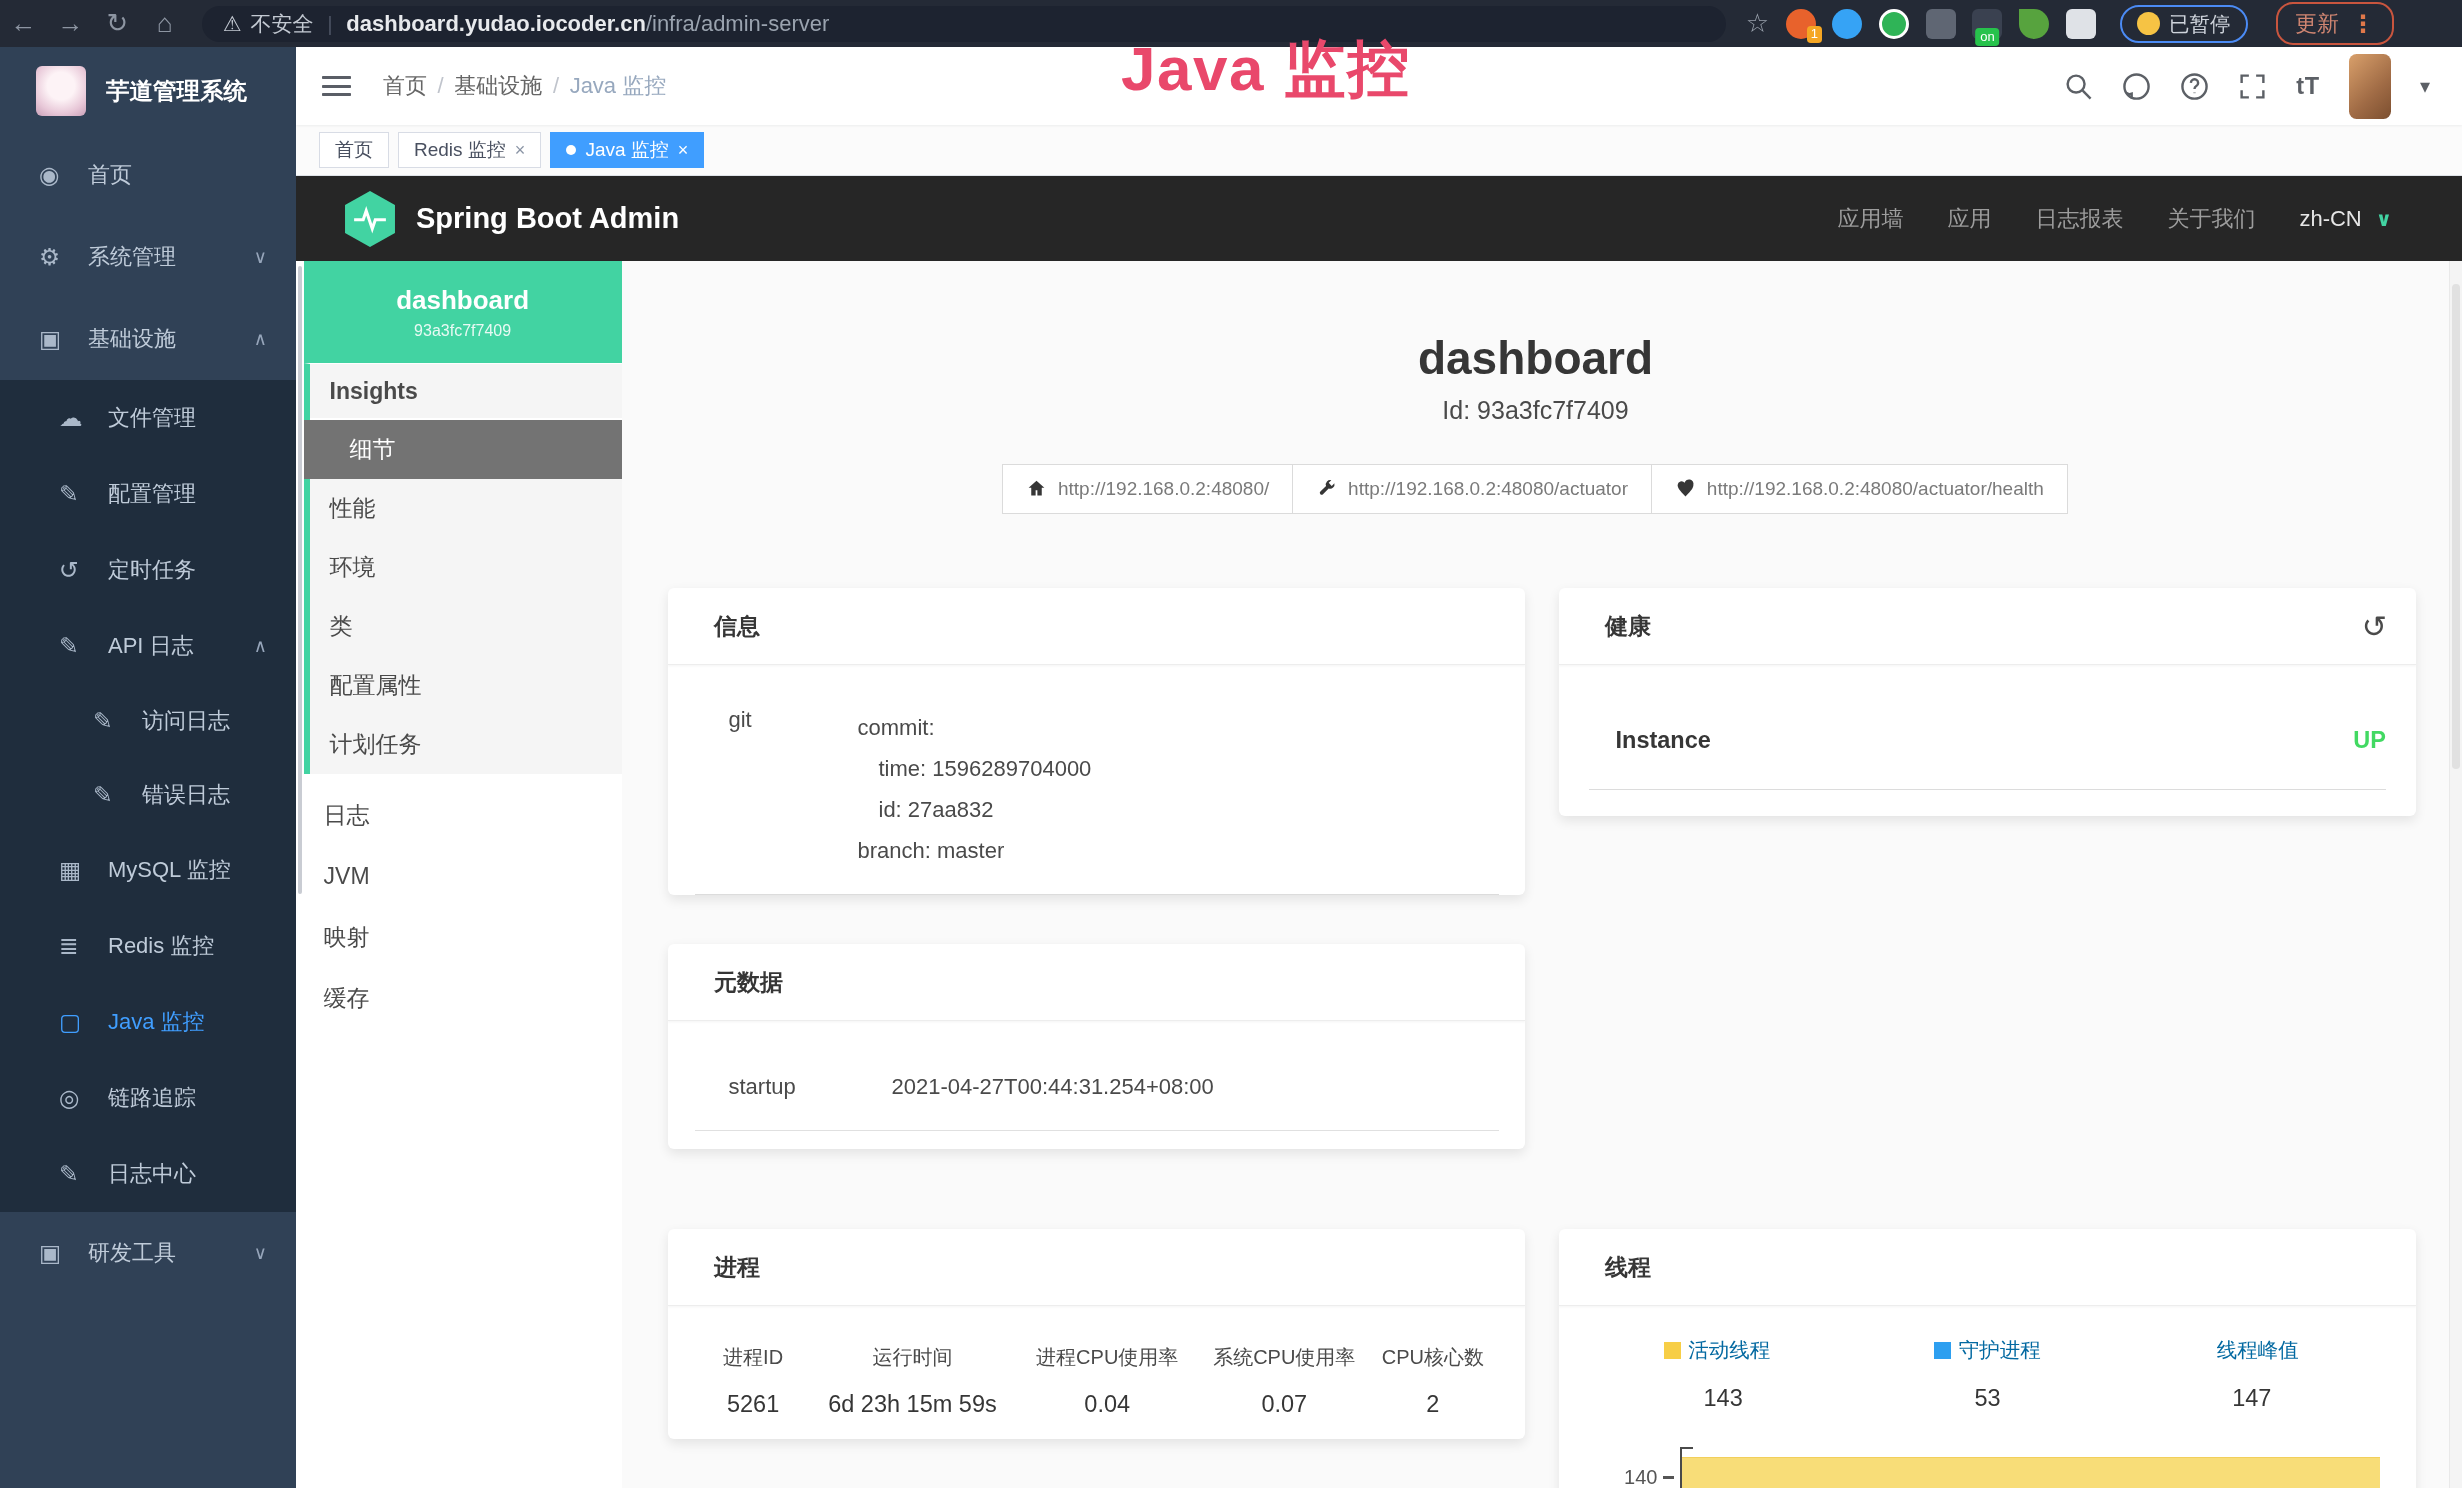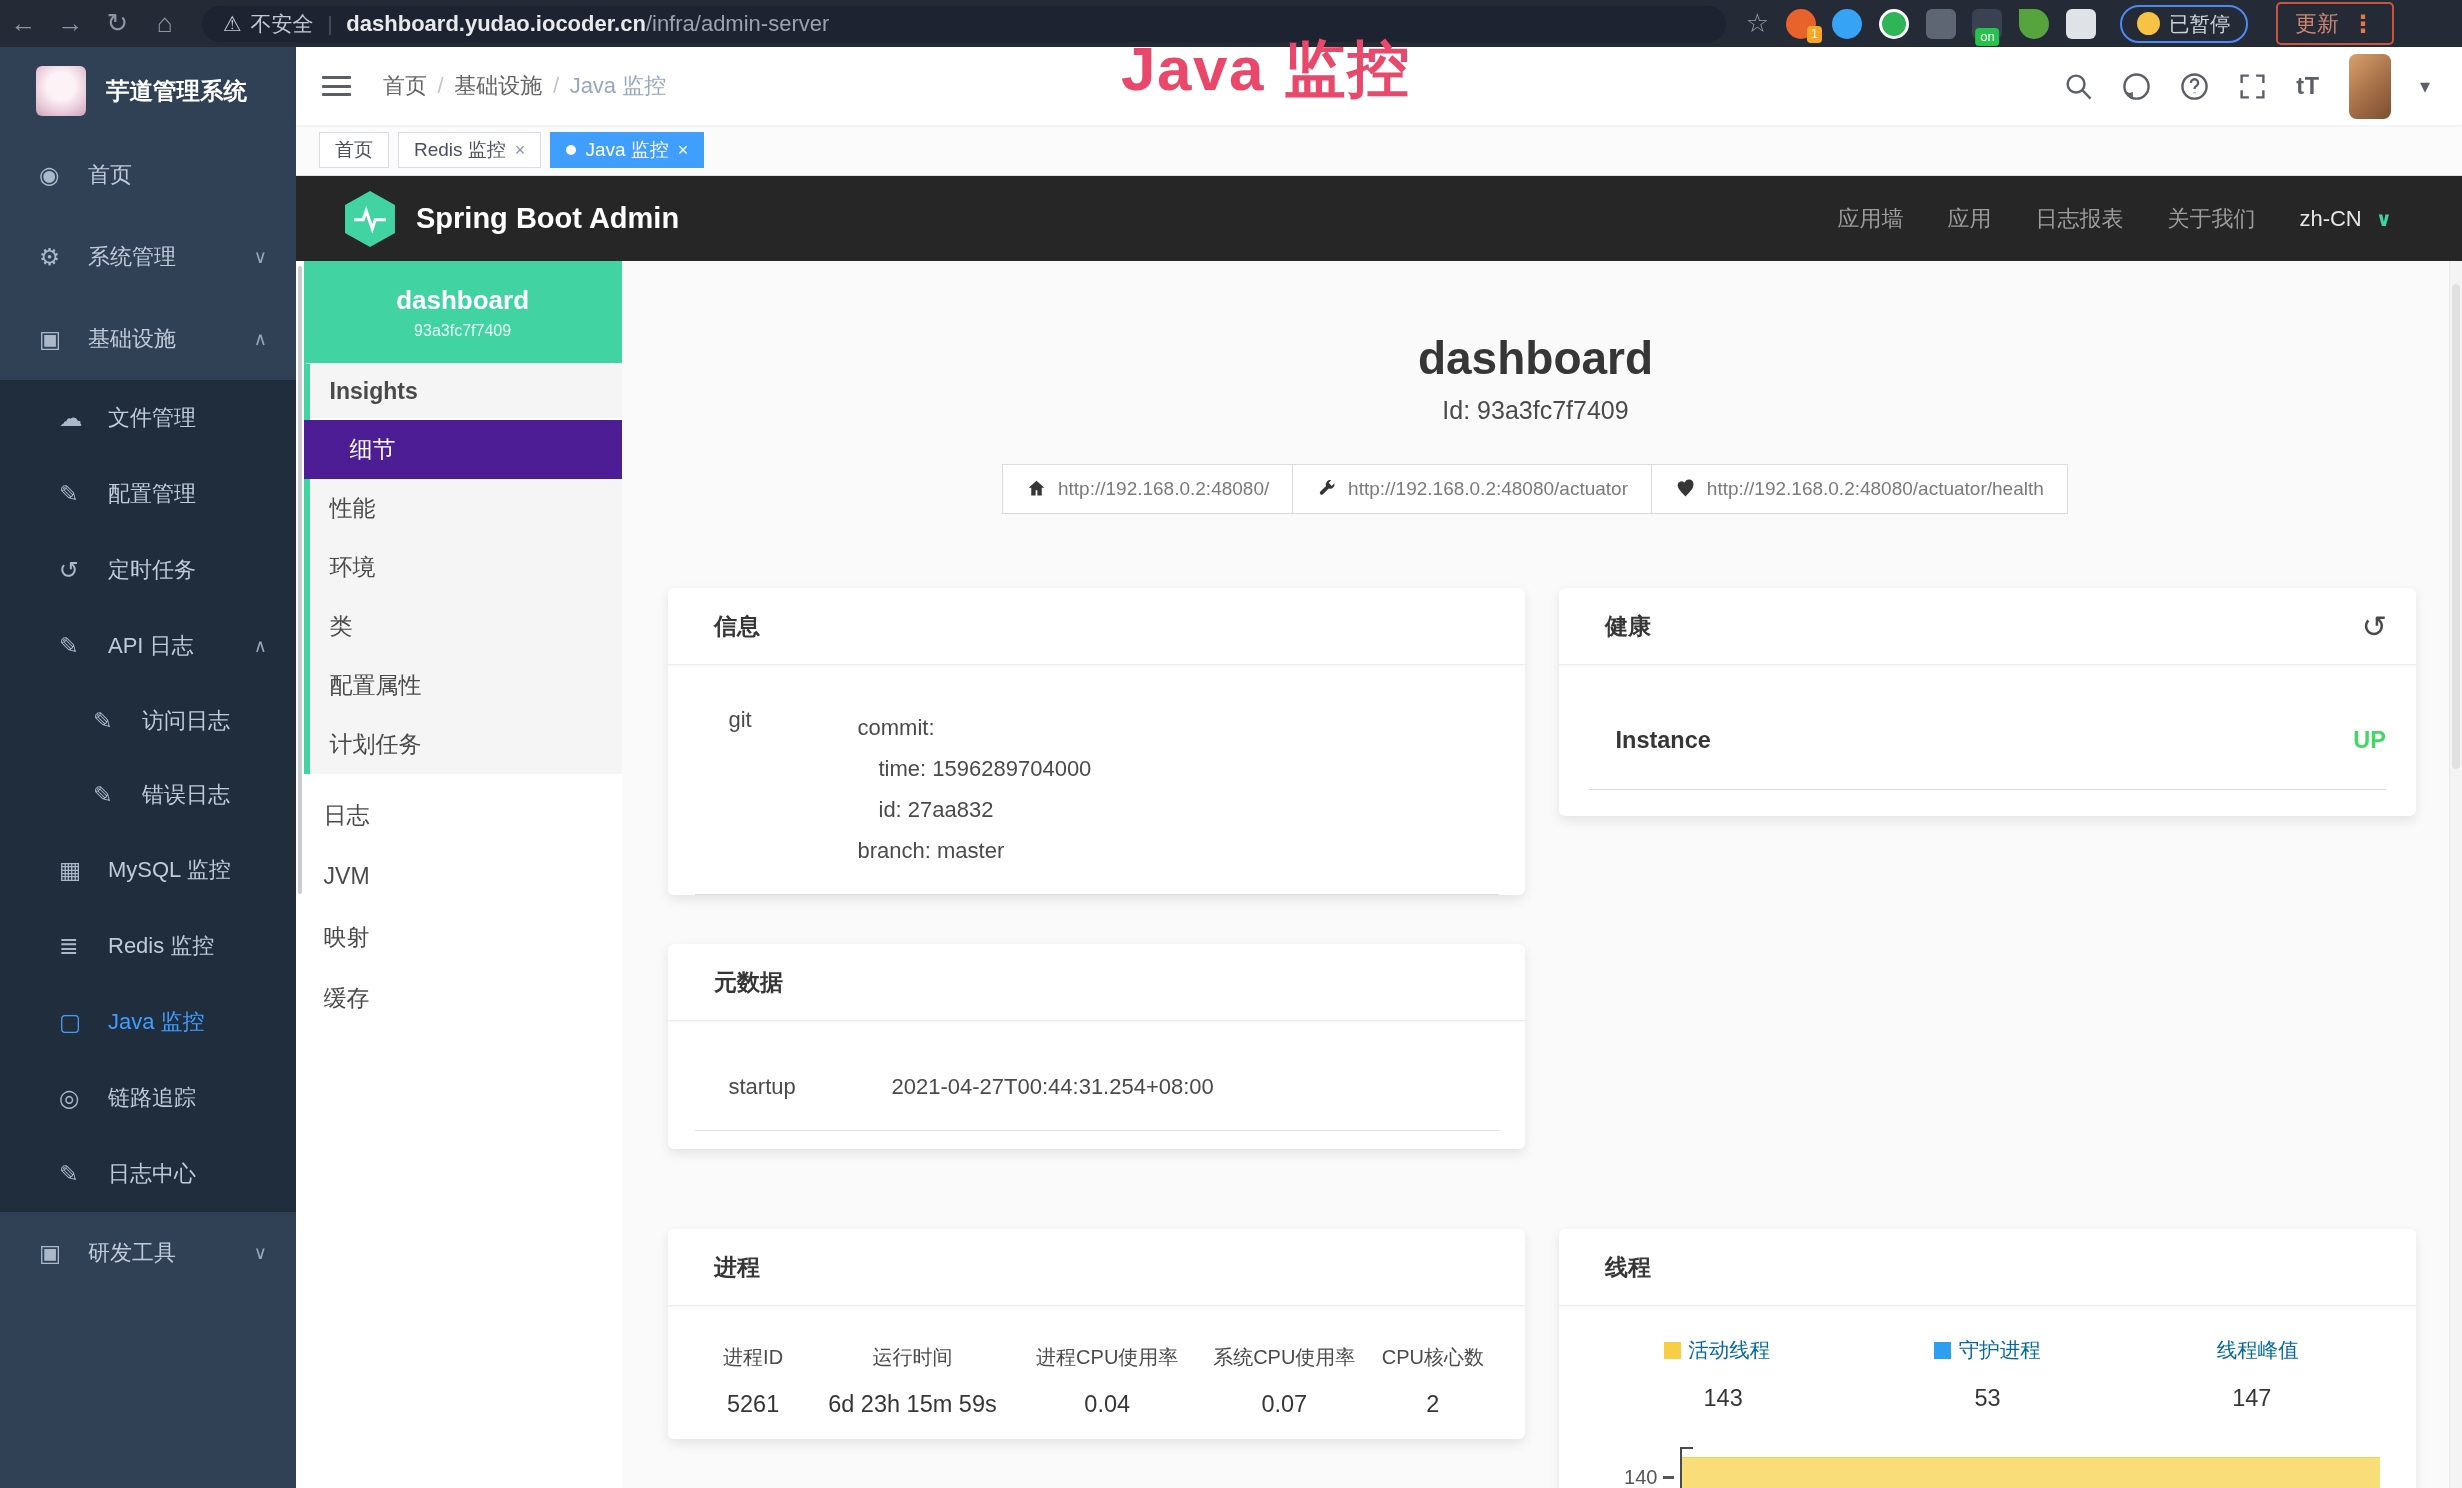--- a/index.html
+++ b/index.html
@@ -23,21 +23,21 @@
   .extic .badge { position:absolute; right:-6px; bottom:-4.6px; background:#f5a623;
     color:#fff; font-size:13px; line-height:16.7px; padding:0 3.8px; border-radius:3.8px; }
   .extic .onbadge { position:absolute; left:50%; transform:translateX(-50%);
     bottom:-7.6px; background:#27c24c; color:#fff; font-size:13px; line-height:18px;
     padding:0 4.6px; border-radius:3.8px; }
   .pill-paused { display:flex; align-items:center; gap:9px; border:2.3px solid #4b8bf5;
     border-radius:20px; padding:3px 15px; margin-left:7.6px; }
   .face { width:23px; height:23px; border-radius:50%; background:#f6c344; }
   .pill-paused span.t { font-size:20.5px; color:#ced3db; }
   .pill-update { display:flex; align-items:center; gap:12px; border:2.3px solid #c9553e;
-    border-radius:5px; padding:4.6px 16.7px; margin-left:12px; }
+    border-radius:17px; padding:4.6px 16.7px; margin-left:12px; }
   .pill-update .t { font-size:22px; color:#cf8571; }
   .pill-update .dots { font-size:24px; color:#e0784a; font-weight:bold; }
 
   
   .app-sidebar { position:absolute; left:0; top:47px; width:296px; bottom:0;
     background:#304156; }
   .logo-row { height:87px; display:flex; align-items:center; padding-left:36px; }
   .logo-img { width:50px; height:50px; border-radius:6px;
     background:radial-gradient(circle at 50% 40%, #fdf3f6 0 35%, #e8c8d8 70%, #c9a0b8); }
   .logo-title { margin-left:20px; color:#fff; font-size:23.5px; font-weight:bold; }
@@ -103,21 +103,21 @@
     background:#fff; border-right:0.8px solid #ededed; }
   .app-header { height:102px; background:#42d3a2; color:#fff; text-align:center;
     display:flex; flex-direction:column; justify-content:center; }
   .app-header .nm { font-size:26px; font-weight:bold; }
   .app-header .id { font-size:16px; opacity:.88; margin-top:6px; }
   .insights { background:#f5f5f5; border-left:6px solid #42d3a2; border-top:1.5px solid #fff; }
   .insights .sec { height:56px; display:flex; align-items:center; padding-left:20px;
     font-size:23px; font-weight:bold; color:#4a4a4a; border-bottom:2.3px solid #fff; }
   .ins-item { height:59px; display:flex; align-items:center; padding-left:20px;
     font-size:23px; color:#4a4a4a; }
-  .ins-item.active { background:#4c1d95; color:#fff; margin-left:-6px; padding-left:46px; }
+  .ins-item.active { background:#737373; color:#fff; margin-left:-6px; padding-left:46px; }
   .side-items { margin-top:10.6px; }
   .side-item { height:61px; display:flex; align-items:center; padding-left:20px;
     font-size:23px; color:#4a4a4a; }
 
   .sba-content { position:absolute; left:326px; right:13px; top:0; bottom:0;
     background:#fafafa; }
   .pg-title { text-align:center; margin-top:70px; font-size:46px; font-weight:600;
     color:#363636; }
   .pg-id { text-align:center; margin-top:10.6px; font-size:25px; color:#4a4a4a; }
   .links { display:flex; justify-content:center; margin-top:39px; }

